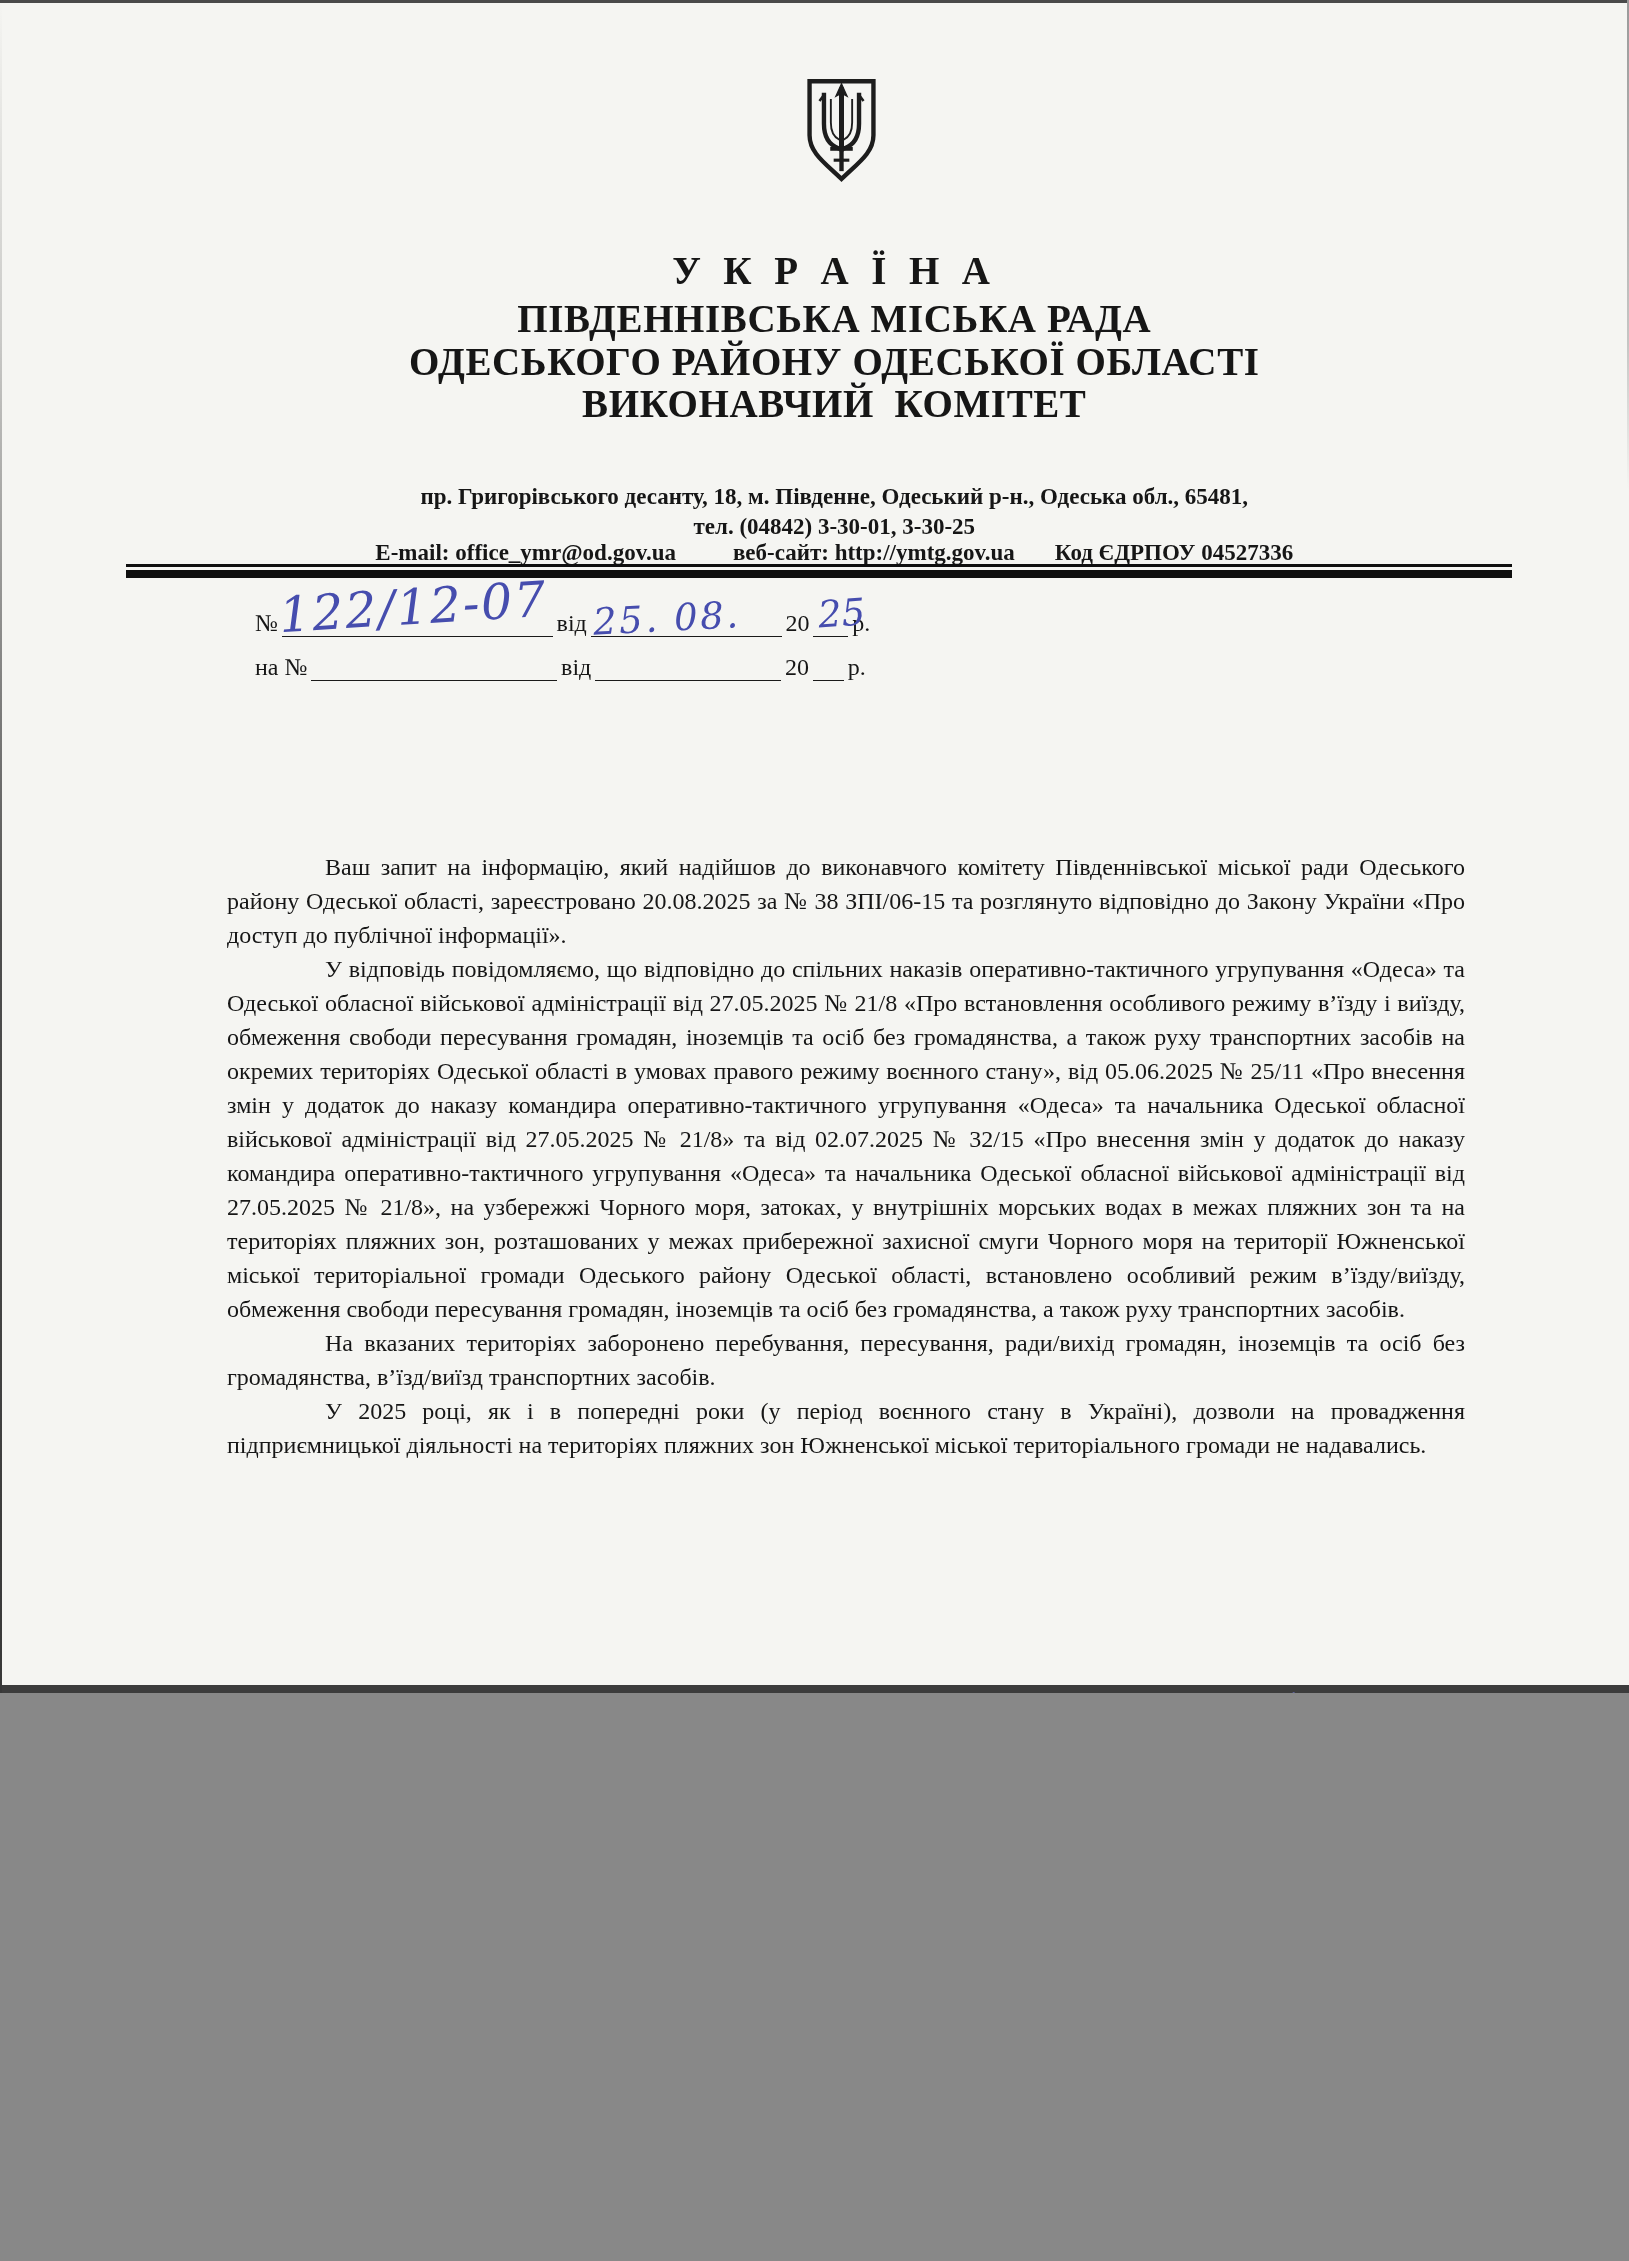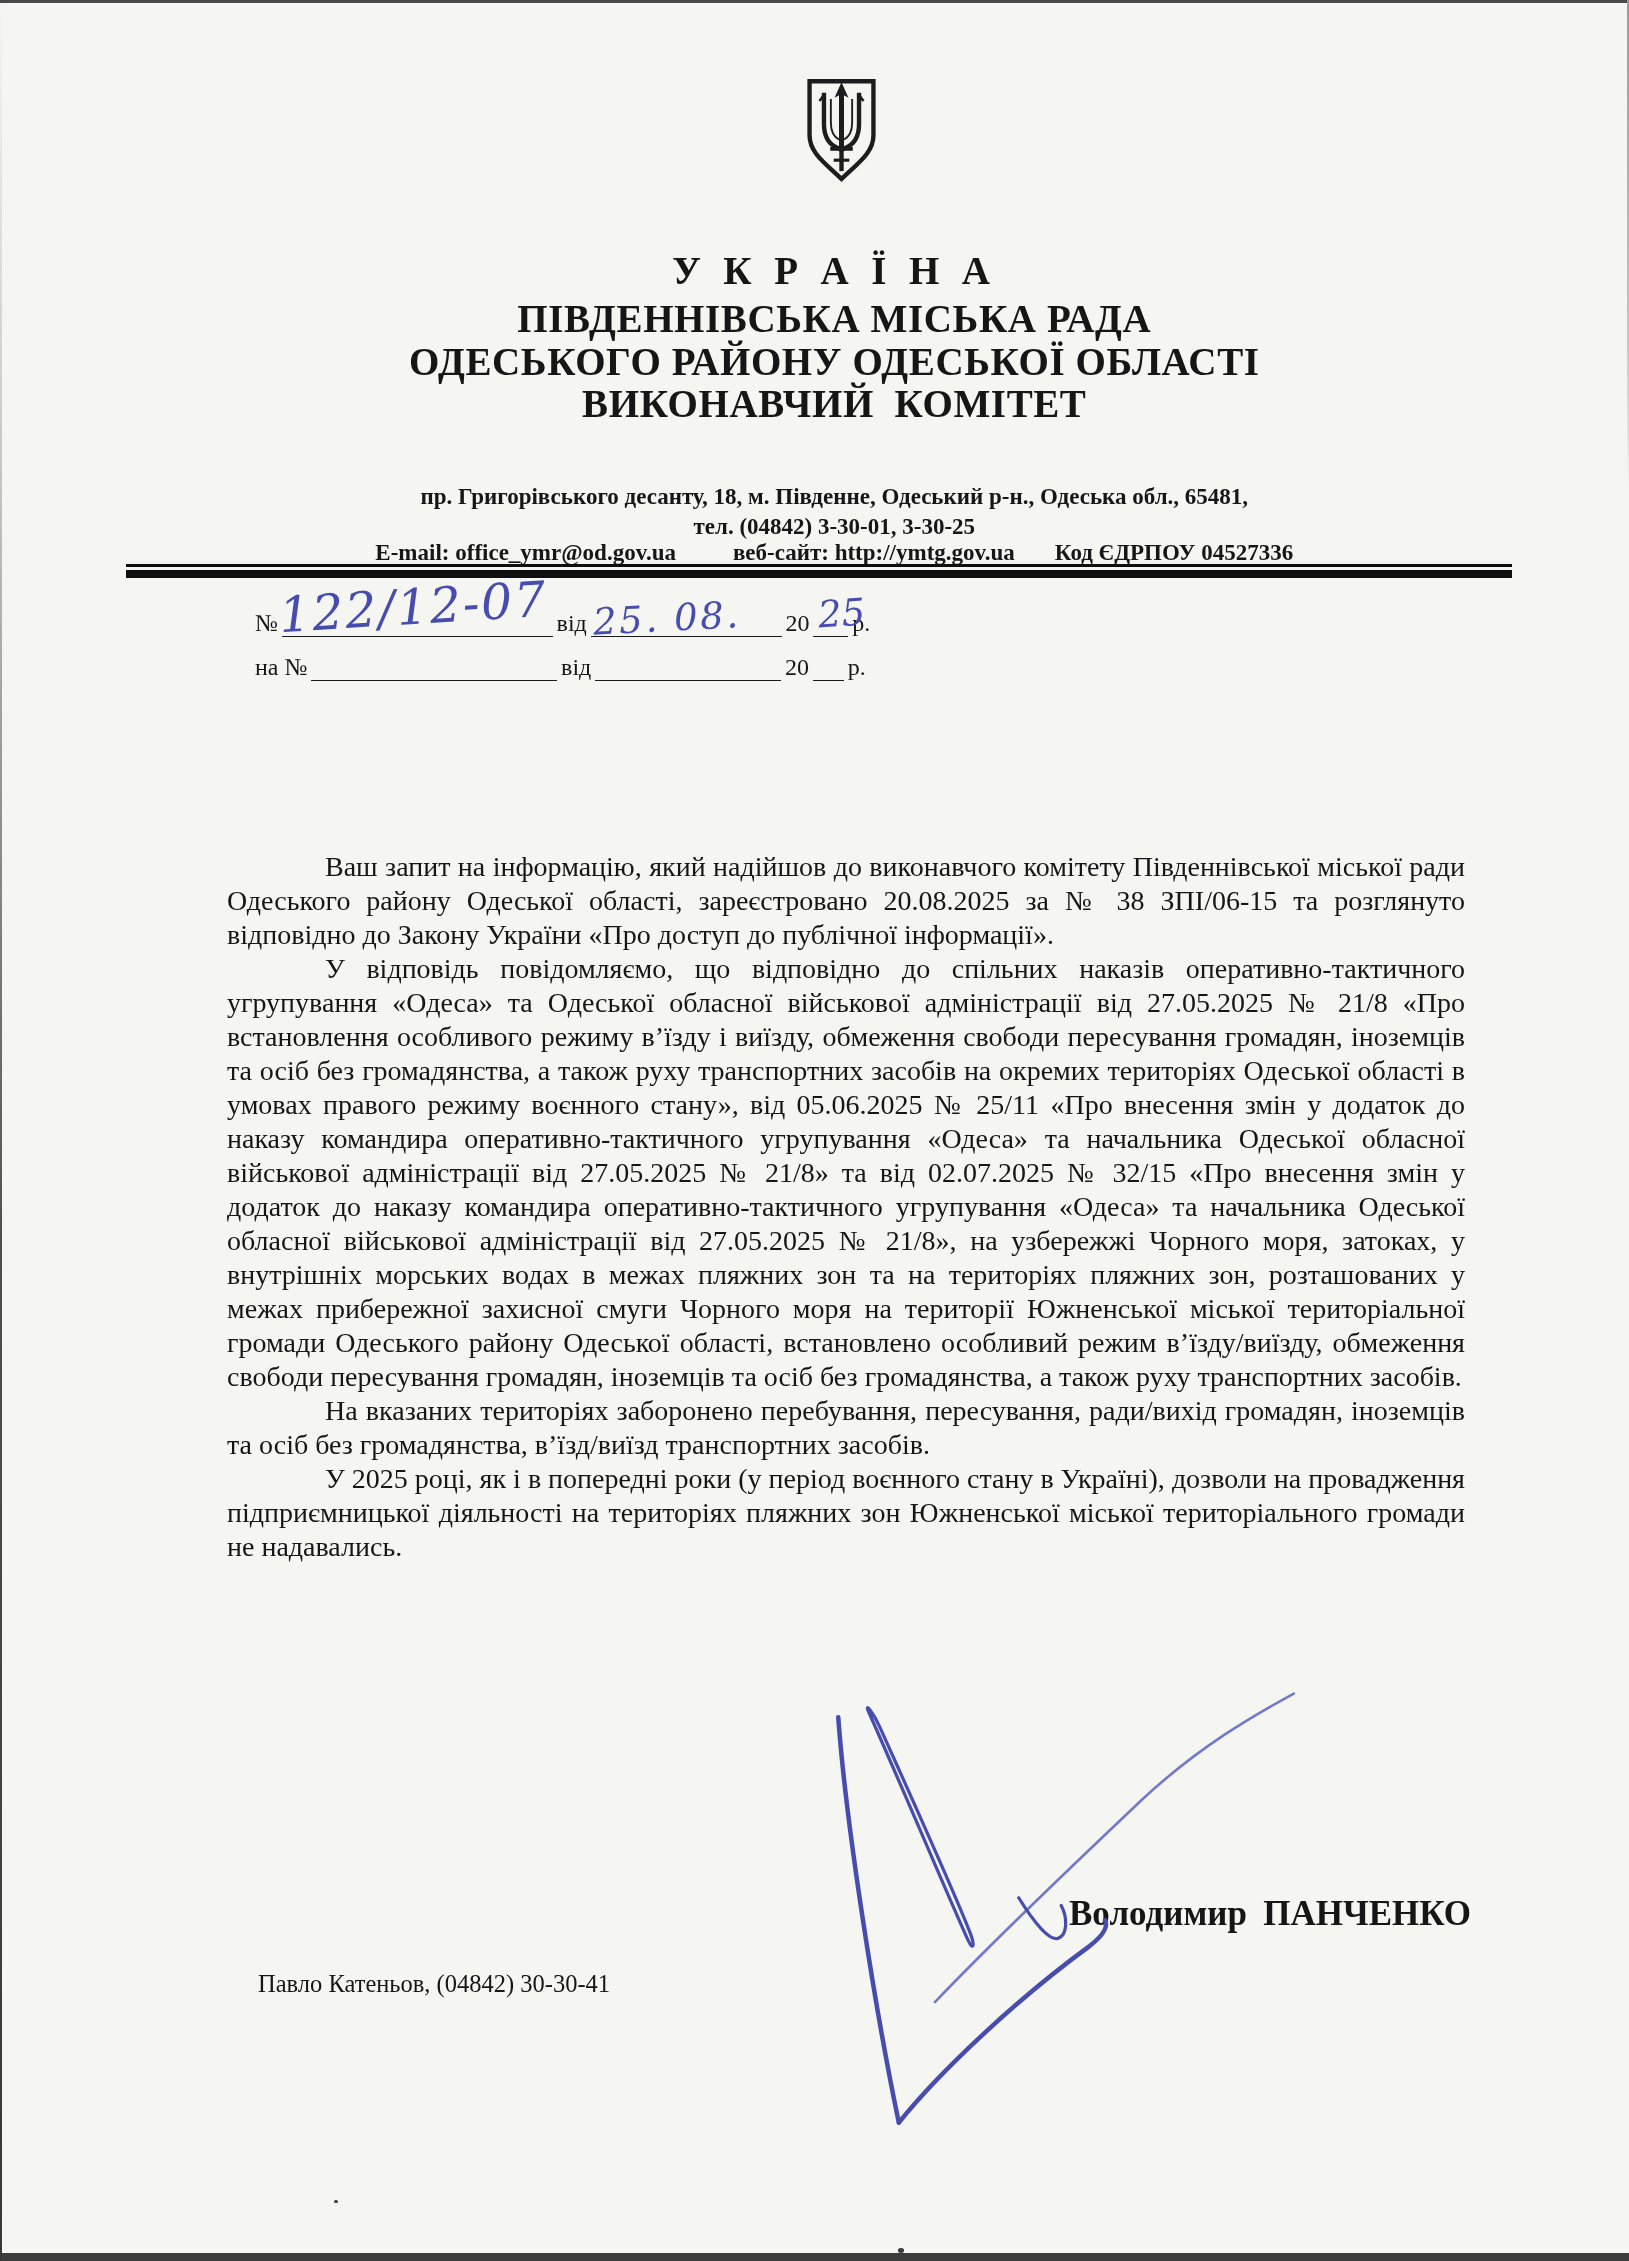--- a/index.html
+++ b/index.html
@@ -1,18 +1,18 @@
 <!DOCTYPE html>
 <html style="--ink: #464dae; --ink-light: #7279cd; --text: #161616; --paper: #f5f5f2;font-size:10.3px"><head>
 <meta charset="utf-8">
 <style>
   html,body{margin:0;padding:0;background:#888;}
   .page{
     position:relative;
-    width:1630px;height:2261px;
+    width:1630px;height:1693px;
     background:var(--paper,#f5f5f2);
     overflow:hidden;
     font-family:"Liberation Serif", serif;
     color:var(--text,#161616);
   }
   
   .edge-top{position:absolute;top:0;left:0;width:100%;height:2.6px;background:#4a4a4a;}
   .edge-bottom{position:absolute;bottom:0;left:0;width:100%;height:7.7px;background:#3c3c3c;}
   .edge-left{position:absolute;top:0;left:0;width:1.9px;height:100%;
     background:linear-gradient(to bottom, rgba(70,70,70,0) 0%, rgba(70,70,70,.25) 20%, #4e4e4e 55%, #383838 100%);}
@@ -63,21 +63,21 @@
   .hand.date{left:593px;top:597px;font-size:37px;letter-spacing:2.6px;transform:rotate(-3deg);}
   .hand.year{left:818px;top:592px;font-size:37px;transform:rotate(-4deg);}
 
   
   .addressee{position:absolute;left:968px;width:490px;top:718px;
     text-align:right;font-size:29px;line-height:37px;}
   .addressee .bold{font-weight:bold;}
 
   
   .body-text{position:absolute;left:227px;width:1238px;top:850px;
-    font-size:28px;line-height:34px;text-align:justify;}
+    font-size:24px;line-height:34px;text-align:justify;}
   .body-text p{margin:0;text-indent:98px;}
 
   
   .sig-title{position:absolute;left:257px;top:1729px;width:542px;
     font-size:28px;font-weight:bold;line-height:37px;white-space:pre-line;}
   .sig-name{position:absolute;left:1069px;top:1894px;width:400px;
     font-size:35px;font-weight:bold;word-spacing:7.7px;white-space:nowrap;}
   .sig-svg{position:absolute;left:806px;top:1651px;pointer-events:none;}
 
   .executor{position:absolute;left:258px;top:1970px;font-size:24.5px;}

